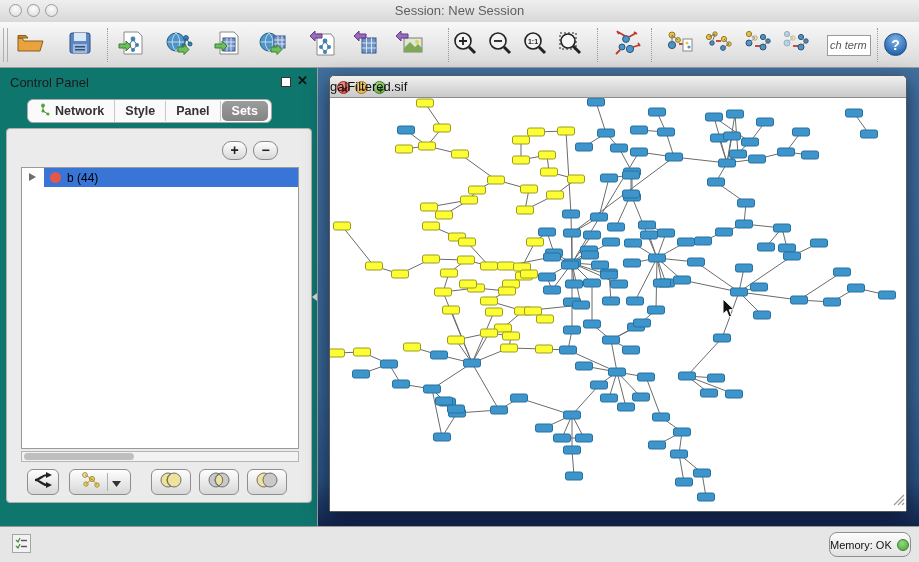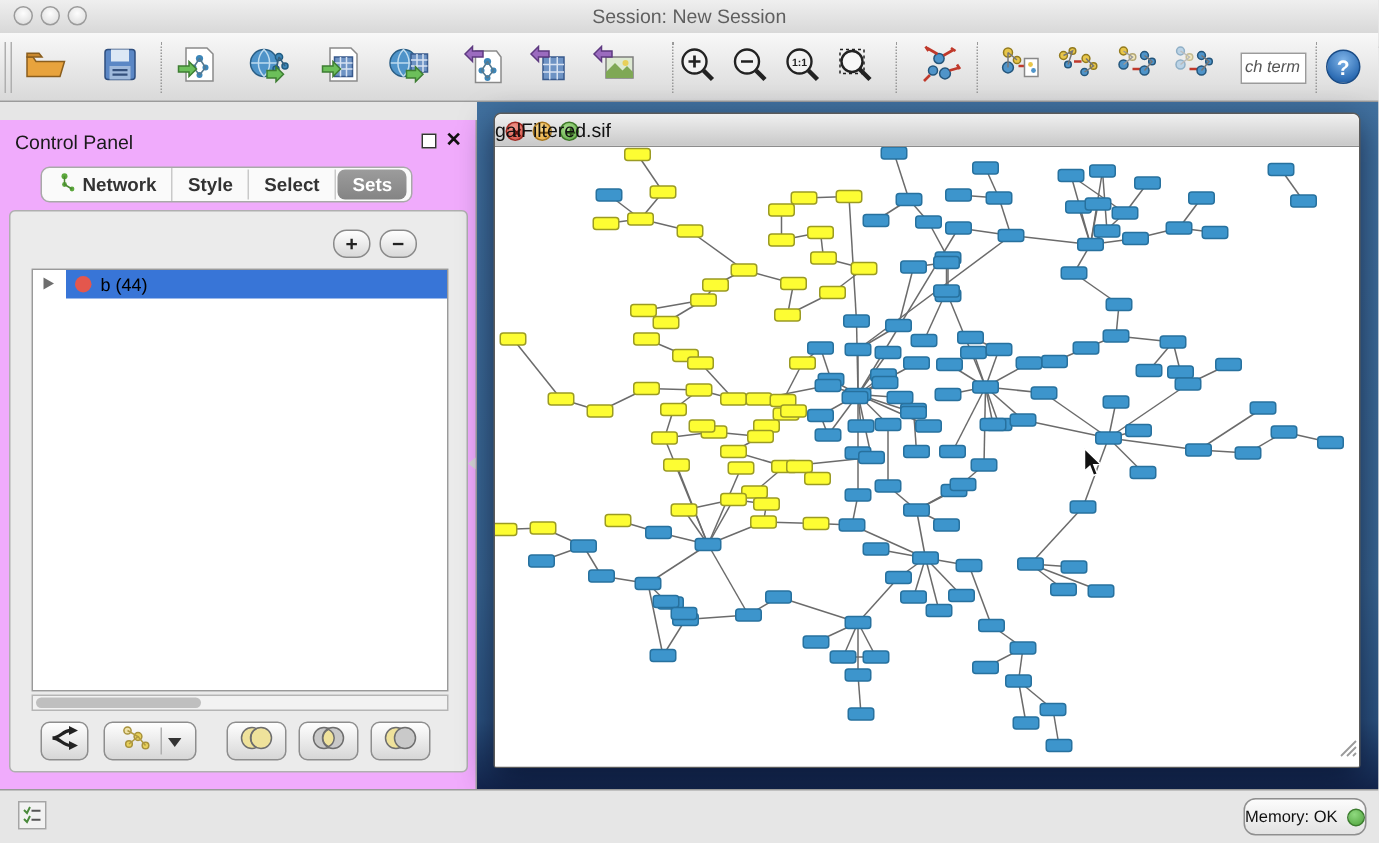--- a/index.html
+++ b/index.html
@@ -27,21 +27,21 @@
   #search-box { position:absolute; left:827px; top:13px; width:44px; height:21px;
     background:#fff; border:1px solid #9B9B9B; overflow:hidden;
     font-size:11px; font-style:italic; color:#555; padding:3px 12px 0 2px; white-space:nowrap; }
   #help-btn { position:absolute; left:884px; top:11px; width:23px; height:23px; border-radius:50%;
     background:radial-gradient(circle at 50% 30%, #7FB4E8 0%, #2E6DB4 70%, #1D4E8C 100%);
     border:1px solid #1A4C86; color:#fff; font-weight:bold; font-size:14px;
     display:flex; align-items:center; justify-content:center; }
 
   
   #control-panel { position:absolute; left:0; top:68px; width:318px; height:458px;
-    background:#f0abfc; border-right:1px solid #A2A2A2;margin-top:12px; }
+    background:#0f766e; border-right:1px solid #A2A2A2; }
   #cp-header { position:absolute; left:0; top:0; width:100%; height:28px; }
   #cp-title { position:absolute; left:10px; top:7px; font-size:13px; color:#1A1A1A; }
   #cp-float { position:absolute; left:281px; top:9px; width:10px; height:10px;
     border:1.5px solid #333; background:#fff; }
   #cp-close { position:absolute; left:297px; top:5px; font-size:13px; font-weight:bold; color:#111; }
   #cp-tabs { position:absolute; left:27px; top:31px; height:24px; display:flex;
     background:#FAFAFA; border:1px solid #A9A9A9; border-radius:6px; align-items:center;
     padding:11px 2px; }
   .cp-tab { font-size:12.5px; font-weight:bold; color:#333; padding:3px 10px;
     display:flex; align-items:center; gap:4px; border-right:1px solid #C9C9C9; }
@@ -89,21 +89,21 @@
   #cursor { position:absolute; left:392px; top:201px; }
   #resize-grip { position:absolute; right:1px; bottom:1px; }
 
   
   #statusbar { position:absolute; left:0; top:526px; width:919px; height:36px;
     background:#E6E6E6; border-top:1px solid #9A9A9A; }
   #task-icon { position:absolute; left:12px; top:7px; width:19px; height:19px;
     background:#F2F2F2; border:1px solid #A5A5A5; display:flex; align-items:center; justify-content:center; }
   #memory-pill { position:absolute; left:829px; top:5px; width:82px; height:25px;
     background:linear-gradient(#FCFCFC,#E2E2E2); border:1px solid #8F8F8F; border-radius:8px;
-    display:flex; align-items:center; justify-content:space-between; gap:5px; font-size:11px; color:#111; }
+    display:flex; align-items:center; justify-content:flex-start; gap:5px; font-size:11px; color:#111; }
   #memory-led { width:12px; height:12px; border-radius:50%;
     background:radial-gradient(circle at 40% 30%, #8FD97F, #4FA33C); border:1px solid #3C7C2E; }
 </style>
 </head>
 <body>
 
 <div id="app">
 
   <div id="titlebar">
     <div class="tl-dot" style="left:9px"></div>
@@ -329,21 +329,21 @@
             <circle cx="3" cy="8" r="1.6" fill="#5CA83C"></circle>
             <circle cx="8" cy="11" r="1.6" fill="#5CA83C"></circle>
             <path d="M3 2.5 L3 8 L8 11" stroke="#4C8A32" fill="none"></path>
           </svg></span>
         <span>Network</span>
       </div>
       <div class="cp-tab">
         <span>Style</span>
       </div>
       <div class="cp-tab">
-        <span>Select</span>
+        <span>Panel</span>
       </div>
       <div class="cp-tab active">
         <span>Sets</span>
       </div>
     </div>
 
     <div id="cp-box">
       <div class="pm-btn" style="left:215px">+</div>
       <div class="pm-btn" style="left:246px">−</div>
 

